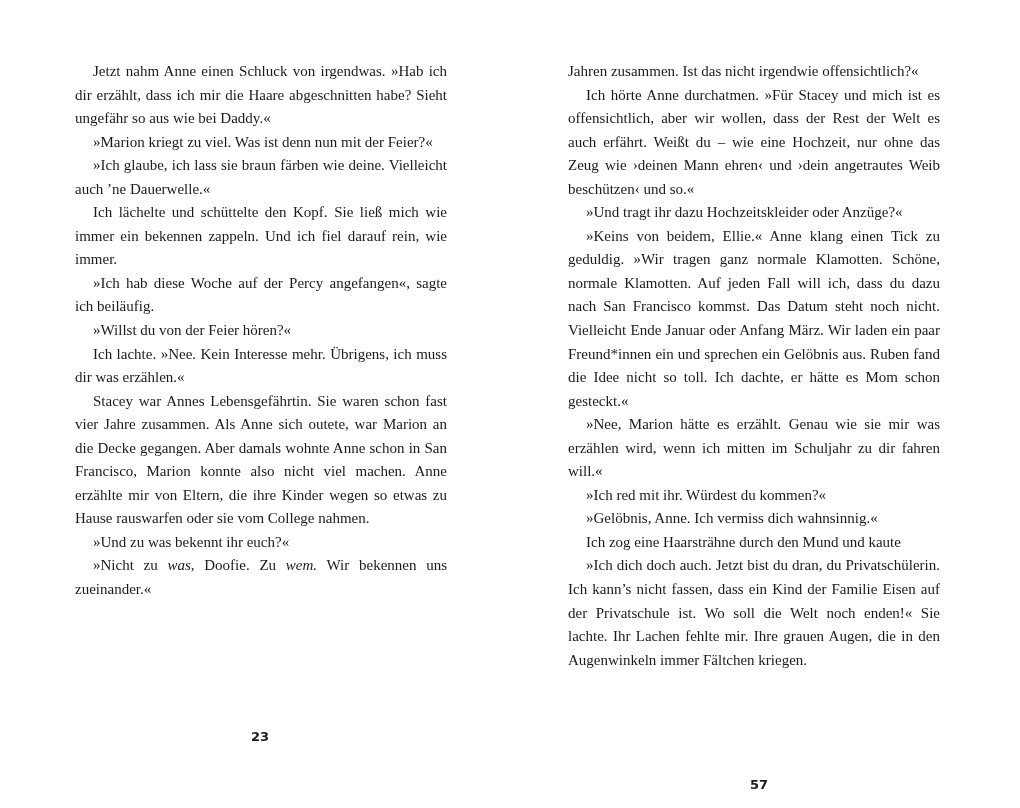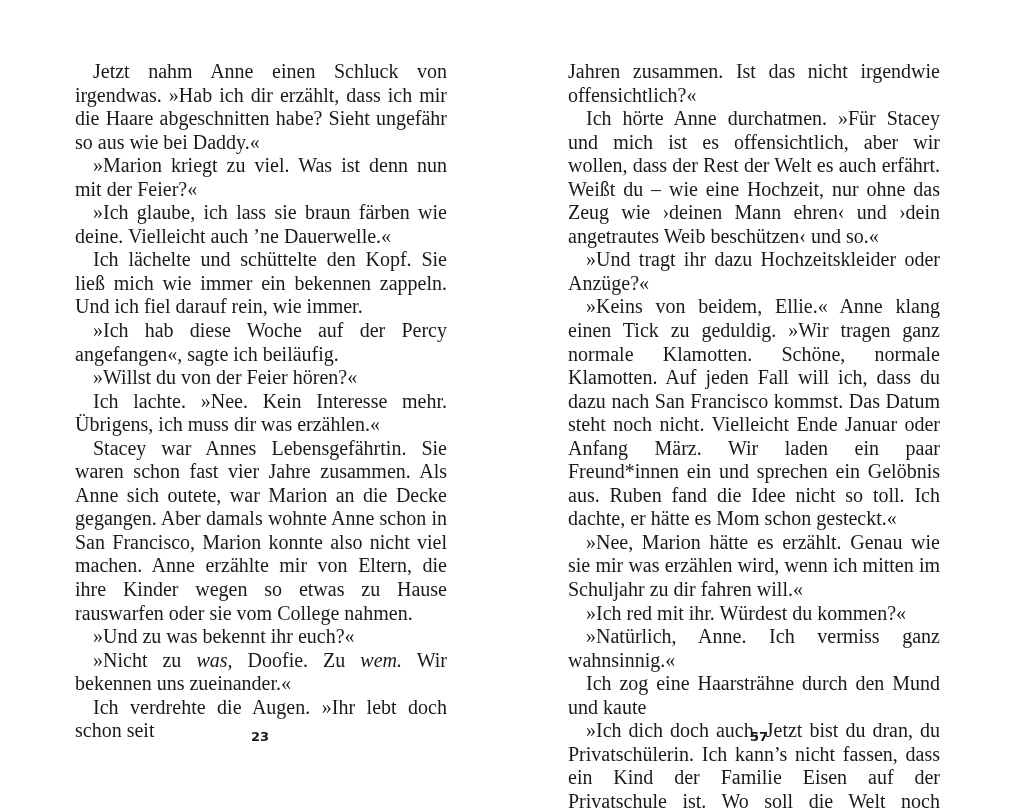--- a/index.html
+++ b/index.html
@@ -2,64 +2,63 @@
 <html><head>
   <meta charset="utf-8">
   <style>
     html, body { margin: 0; padding: 0; background: #ffffff; }
     body { width: 1020px; height: 808px; position: relative; overflow: hidden; }
     .page { position: absolute; top: 60px; width: 372px; }
     .page-left { left: 75px; }
     .page-right { left: 568px; }
     .para {
       font-family: "Liberation Serif", "DejaVu Serif", serif;
-      font-size: 20px;
+      font-size: 15px;
       line-height: 23.55px;
       color: #1a1a1a;
       text-align: justify;
       margin: 0;
       text-indent: 18px;
       hyphens: manual;
     }
     .para.noindent { text-indent: 0; }
     .para em { font-style: italic; }
     .page-number {
       position: absolute;
       top: 729px;
       font-family: "DejaVu Sans", "Liberation Sans", sans-serif;
       font-weight: bold;
       font-size: 13px;
       color: #1a1a1a;
     }
     .pn-left { left: 251px; }
-    .pn-right { left: 750px; }
+    .pn-right { left: 750px; margin-top: 48px; }
   </style>
 </head>
 <body>
 
 <div class="page page-left">
   <p class="para">Jetzt nahm Anne einen Schluck von irgendwas. »Hab ich dir erzählt, dass ich mir die Haare abgeschnitten habe? Sieht ungefähr so aus wie bei Daddy.«</p>
   <p class="para">»Marion kriegt zu viel. Was ist denn nun mit der Feier?«</p>
   <p class="para">»Ich glaube, ich lass sie braun färben wie deine. Vielleicht auch ’ne Dauerwelle.«</p>
   <p class="para">Ich lächelte und schüttelte den Kopf. Sie ließ mich wie immer ein bekennen zappeln. Und ich fiel darauf rein, wie immer.</p>
   <p class="para">»Ich hab diese Woche auf der Percy angefangen«, sagte ich beiläufig.</p>
   <p class="para">»Willst du von der Feier hören?«</p>
   <p class="para">Ich lachte. »Nee. Kein Interesse mehr. Übrigens, ich muss dir was erzählen.«</p>
   <p class="para">Stacey war Annes Lebensgefährtin. Sie waren schon fast vier Jahre zusammen. Als Anne sich outete, war Marion an die Decke gegangen. Aber damals wohnte Anne schon in San Francisco, Marion konnte also nicht viel machen. Anne erzählte mir von Eltern, die ihre Kinder wegen so etwas zu Hause rauswarfen oder sie vom College nahmen.</p>
   <p class="para">»Und zu was bekennt ihr euch?«</p>
   <p class="para"><span>»Nicht zu </span><em>was,</em><span> Doofie. Zu </span><em>wem.</em><span> Wir bekennen uns zueinander.«</span></p>
-  <p class="para">Ich verdrehte die Augen. »Ihr lebt doch schon seit</p>
 </div>
 
 <div class="page page-right">
   <p class="para noindent">Jahren zusammen. Ist das nicht irgendwie offensichtlich?«</p>
   <p class="para">Ich hörte Anne durchatmen. »Für Stacey und mich ist es offensichtlich, aber wir wollen, dass der Rest der Welt es auch erfährt. Weißt du – wie eine Hochzeit, nur ohne das Zeug wie ›deinen Mann ehren‹ und ›dein angetrautes Weib beschützen‹ und so.«</p>
   <p class="para">»Und tragt ihr dazu Hochzeitskleider oder Anzüge?«</p>
   <p class="para">»Keins von beidem, Ellie.« Anne klang einen Tick zu geduldig. »Wir tragen ganz normale Klamotten. Schöne, normale Klamotten. Auf jeden Fall will ich, dass du dazu nach San Francisco kommst. Das Datum steht noch nicht. Vielleicht Ende Januar oder Anfang März. Wir laden ein paar Freund*innen ein und sprechen ein Gelöbnis aus. Ruben fand die Idee nicht so toll. Ich dachte, er hätte es Mom schon gesteckt.«</p>
   <p class="para">»Nee, Marion hätte es erzählt. Genau wie sie mir was erzählen wird, wenn ich mitten im Schuljahr zu dir fahren will.«</p>
   <p class="para">»Ich red mit ihr. Würdest du kommen?«</p>
-  <p class="para">»Natürlich, Anne. Ich vermiss ganz wahnsinnig.«</p>
+  <p class="para">»Gelöbnis, Anne. Ich vermiss dich wahnsinnig.«</p>
   <p class="para">Ich zog eine Haarsträhne durch den Mund und kaute</p>
   <p class="para">»Ich dich doch auch. Jetzt bist du dran, du Privatschülerin. Ich kann’s nicht fassen, dass ein Kind der Familie Eisen auf der Privatschule ist. Wo soll die Welt noch enden!« Sie lachte. Ihr Lachen fehlte mir. Ihre grauen Augen, die in den Augenwinkeln immer Fältchen kriegen.</p>
 </div>
 
 <div class="page-number pn-left">23</div>
 <div class="page-number pn-right">57</div>
 
 </body></html>

